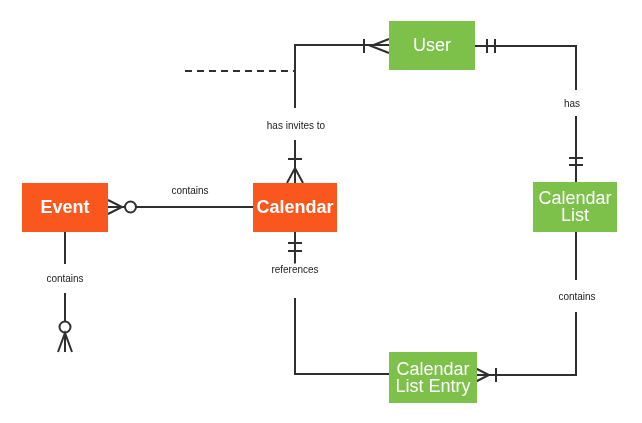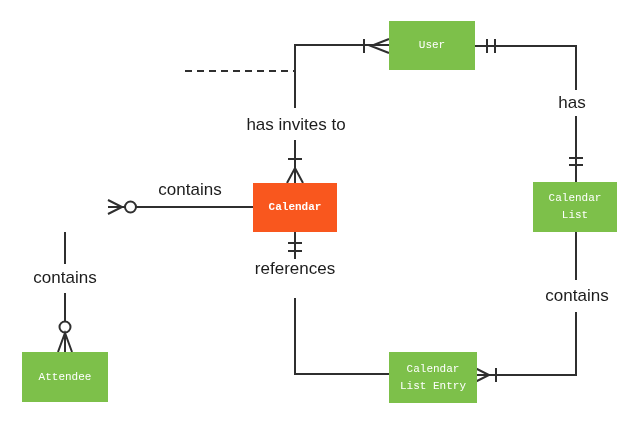--- a/index.html
+++ b/index.html
@@ -10,28 +10,28 @@
   .canvas{
     position:relative;width:642px;height:423px;background:var(--bg);
     font-family:"Liberation Sans", sans-serif;overflow:hidden;
   }
   .wires{position:absolute;left:0;top:0;width:642px;height:423px;}
   .wires path{stroke:var(--line);stroke-width:2;fill:none;}
   .wires circle{stroke:var(--line);stroke-width:2;fill:#ffffff;}
   .wires path.dashed{stroke-dasharray:7 5;}
   .entity{
     position:absolute;display:flex;align-items:center;justify-content:center;
-    color:var(--etext);font-size:11px;text-align:center;line-height:17px;
-    cursor:default;box-sizing:border-box;padding:6px;font-family:Liberation Mono, monospace;
+    color:var(--etext);font-size:18px;text-align:center;line-height:17px;
+    cursor:default;box-sizing:border-box;padding:6px;
   }
   .entity.green{background:var(--green);}
   .entity.orange{background:var(--orange);font-weight:700;}
   .rel-label{
     position:absolute;transform:translate(-50%,-50%);
-    color:var(--label);font-size:17px;background:var(--bg);
+    color:var(--label);font-size:10px;background:var(--bg);
     padding:0 3px;white-space:nowrap;
   }
 </style>
 </head>
 <body>
 
 <div class="canvas">
 
   <svg class="wires" viewBox="0 0 642 423" xmlns="http://www.w3.org/2000/svg">
 
@@ -84,32 +84,32 @@
       <path d="M288 251 H302"></path>
       <path d="M295 298 V374 H389"></path>
     </g>
   </svg>
 
 
   <div class="entity green" style="left:389px;top:21px;width:86px;height:49px">
     <span>User</span>
   </div>
 
+  <div class="entity orange" style="left:22px;top:183px;width:86px;height:49px">
+    <span>Event</span>
+  </div>
 
   <div class="entity orange" style="left:253px;top:183px;width:84px;height:49px">
     <span>Calendar</span>
   </div>
 
   <div class="entity green" style="left:533px;top:182px;width:84px;height:50px">
     <span>Calendar List</span>
   </div>
 
-  <div class="entity green" style="left:22px;top:352px;width:86px;height:50px">
-    <span>Attendee</span>
-  </div>
 
   <div class="entity green" style="left:389px;top:352px;width:88px;height:51px">
     <span>Calendar List Entry</span>
   </div>
 
   <div class="rel-label" style="left:190px;top:190px">contains</div>
   <div class="rel-label" style="left:65px;top:278px">contains</div>
   <div class="rel-label" style="left:296px;top:125px">has invites to</div>
   <div class="rel-label" style="left:572px;top:103px">has</div>
   <div class="rel-label" style="left:577px;top:296px">contains</div>

